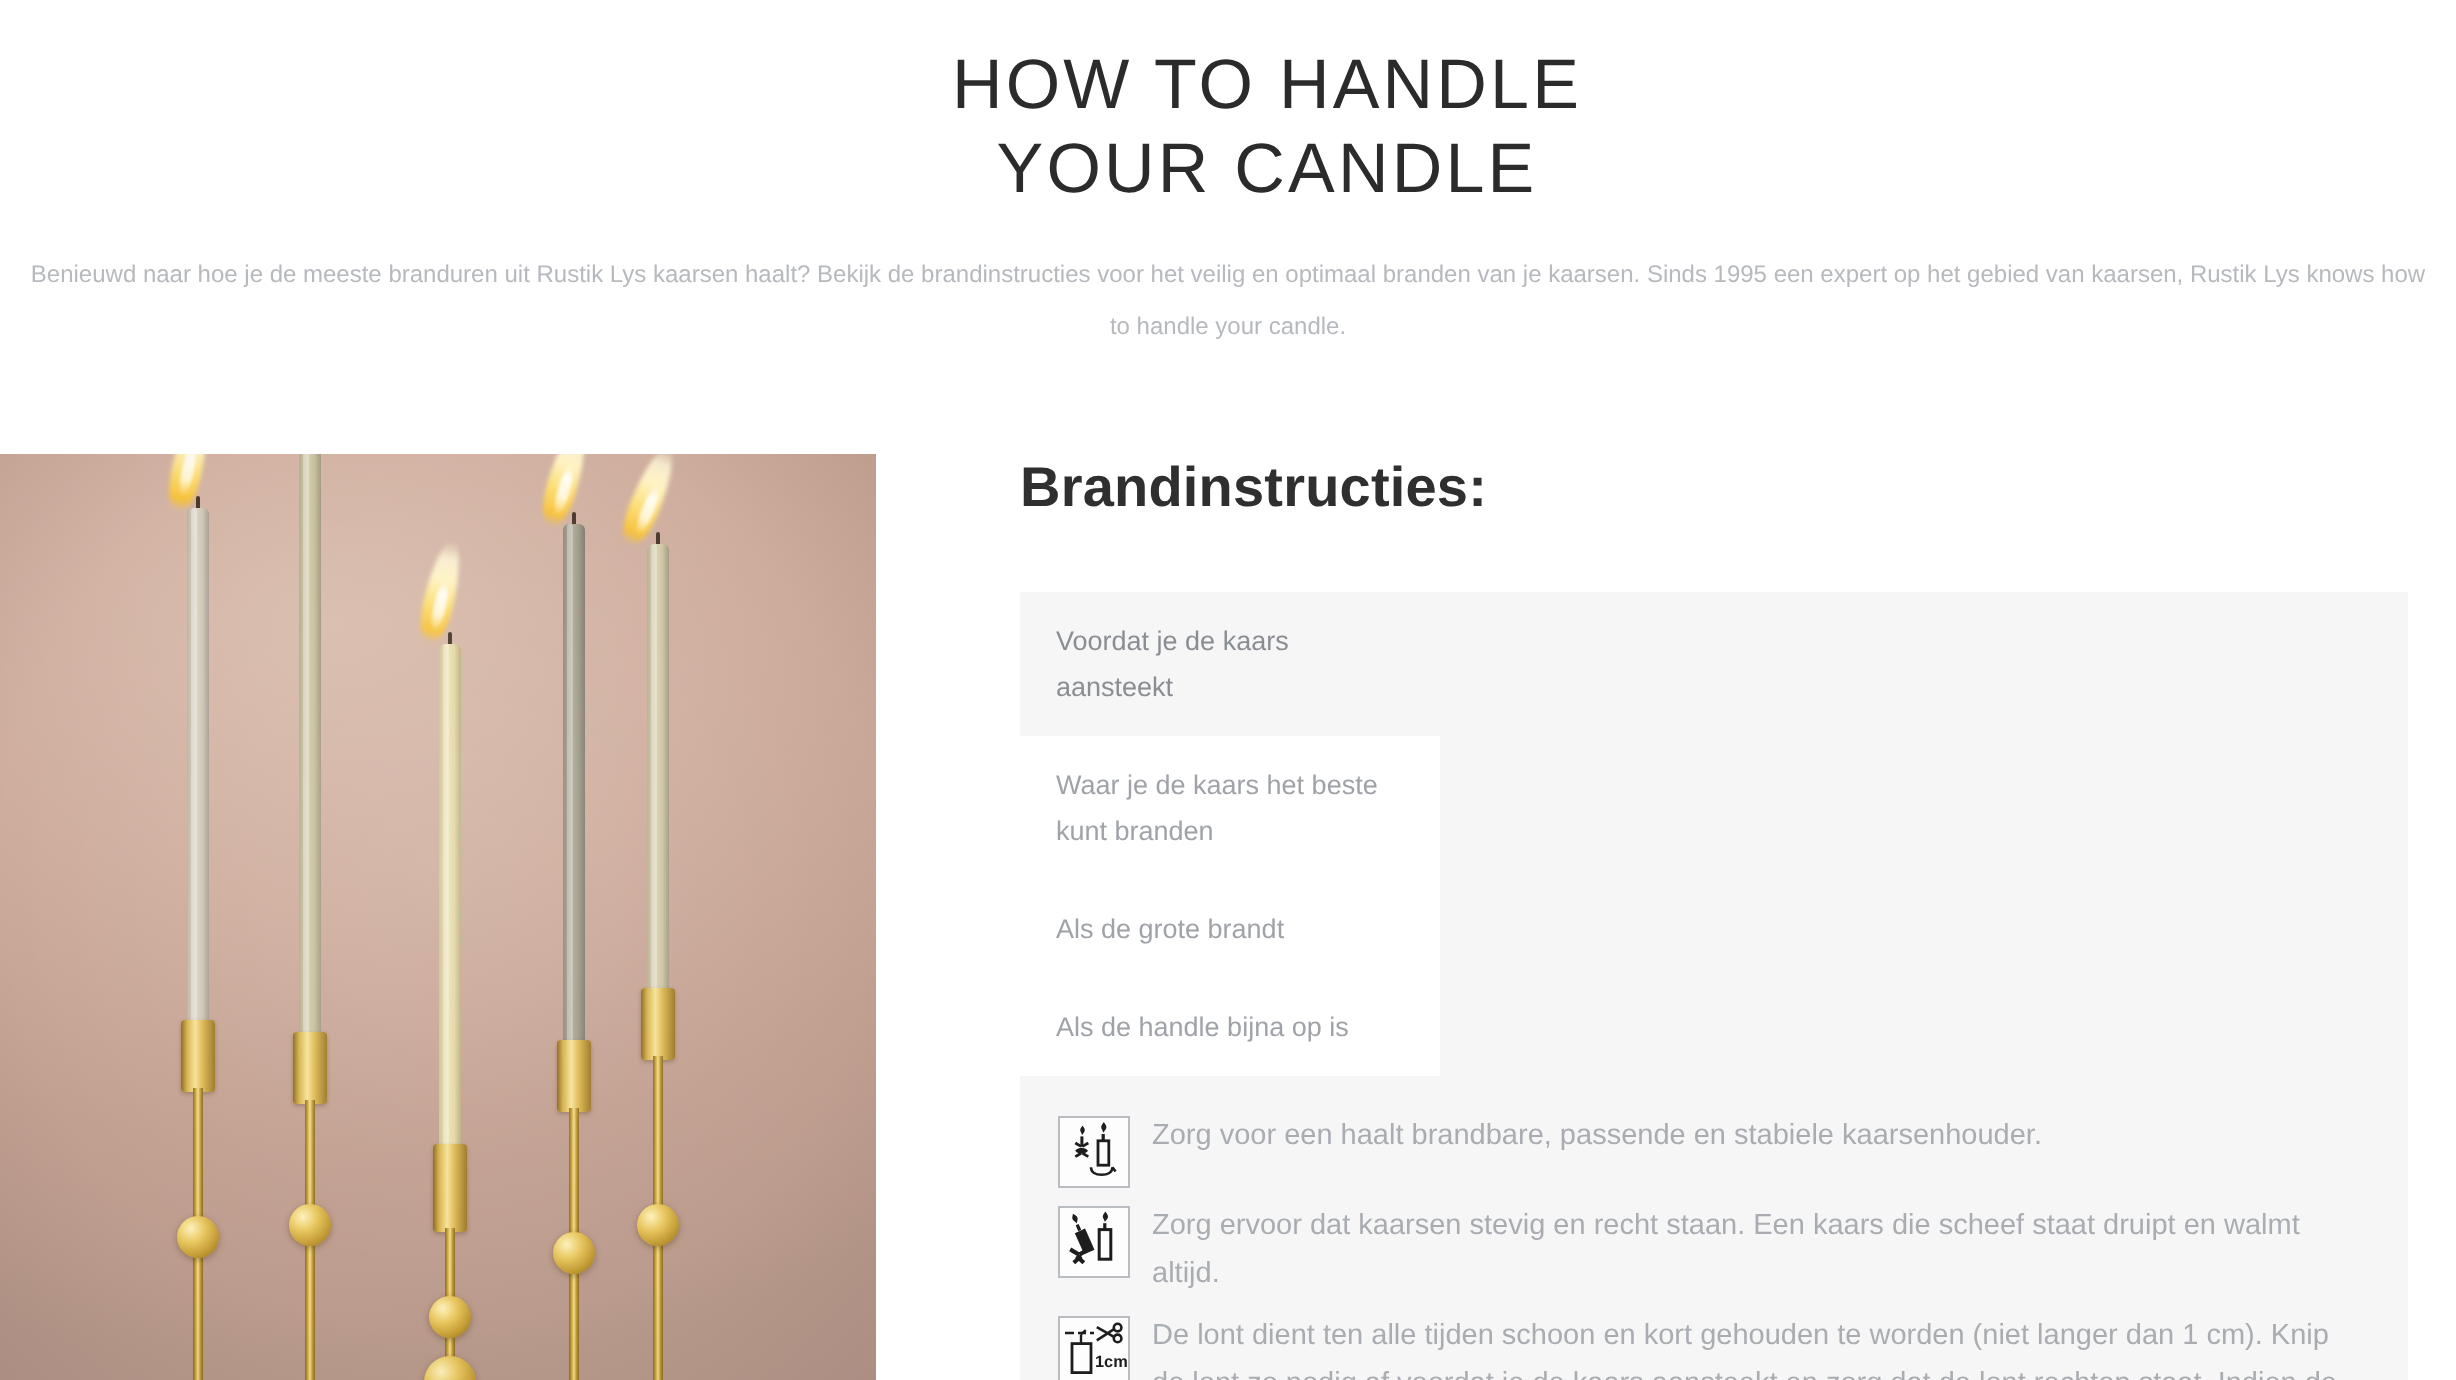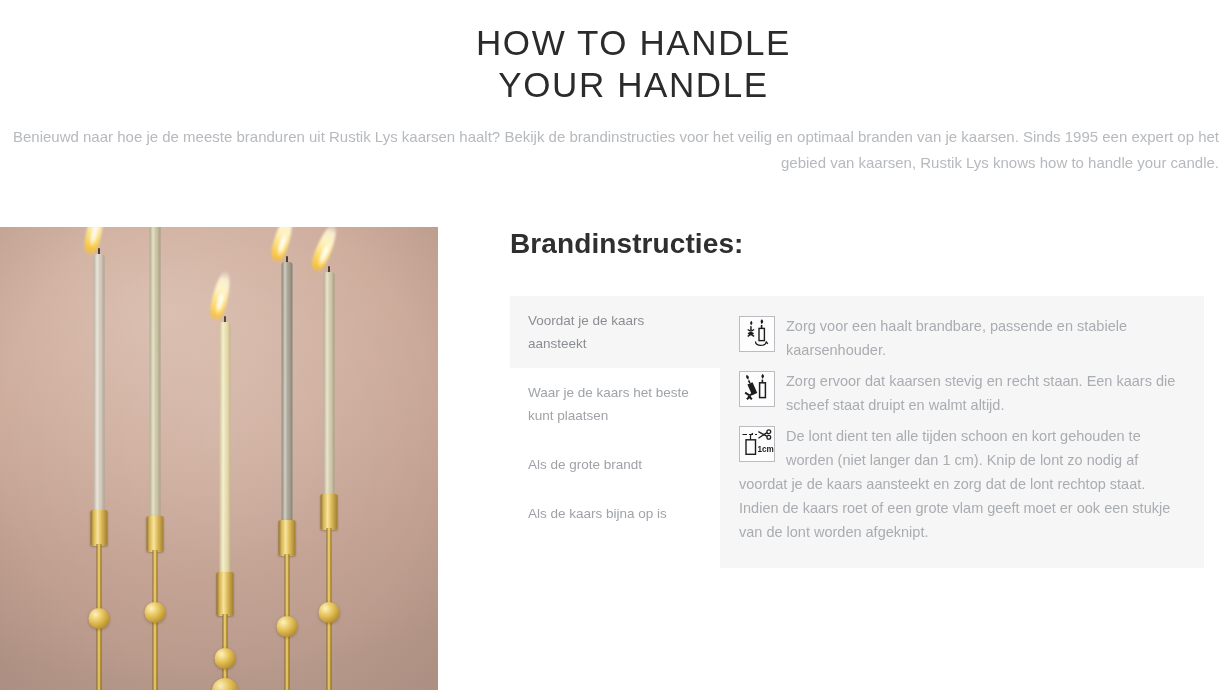--- a/index.html
+++ b/index.html
@@ -38,22 +38,22 @@
     font-weight: 400;
     color: #2b2b2b;
     font-family: "Liberation Sans", sans-serif;
     margin-left: 39px;
   }
   .hero-title .line { display: block; }
 
   .hero-sub {
     margin: 18px auto 0 auto;
     width: 1210px;
-    text-align: right;
-    font-size: 15px;
+    text-align: center;
+    font-size: 12px;
     line-height: 26px;
     color: #b6b9bd;
     font-weight: 400;
   }
 
   
   .content {
     position: absolute;
     top: 227px;
     left: 0;
@@ -178,20 +178,21 @@
   }
 
   .instructions {
     position: absolute;
     left: 0;
     top: 69px;
     width: 694px;
     height: 272px;
     background: #f6f6f6;
     display: flex;
+    flex-direction: column;
   }
 
   
   .tabs {
     width: 210px;
     flex: 0 0 210px;
     background: #ffffff;
     padding-top: 0;
   }
   .tab {
@@ -240,21 +241,21 @@
   .clearfix::after { content: ""; display: block; clear: both; }
 </style>
 </head>
 <body>
 
 <div class="page">
 
   <div class="hero">
     <h1 class="hero-title">
       <span class="line">HOW TO HANDLE</span>
-      <span class="line">YOUR HANDLE</span>
+      <span class="line">YOUR CANDLE</span>
     </h1>
     <p class="hero-sub">Benieuwd naar hoe je de meeste branduren uit Rustik Lys kaarsen haalt? Bekijk de brandinstructies voor het veilig en optimaal branden van je kaarsen. Sinds 1995 een expert op het gebied van kaarsen, Rustik Lys knows how to handle your candle.</p>
   </div>
 
   <div class="content">
 
     <div class="photo">
       <div class="photo-bg"></div>
 
       <div class="candle" style="left:84px; height:520px; width:30px;">
@@ -310,23 +311,23 @@
     </div>
 
     <div class="right">
 
       <h2 class="section-title">Brandinstructies:</h2>
 
       <div class="instructions">
 
         <div class="tabs">
           <div class="tab active">Voordat je de kaars aansteekt</div>
-          <div class="tab">Waar je de kaars het beste kunt plaatsen</div>
+          <div class="tab">Waar je de kaars het beste kunt branden</div>
           <div class="tab">Als de grote brandt</div>
-          <div class="tab">Als de kaars bijna op is</div>
+          <div class="tab">Als de handle bijna op is</div>
         </div>
 
         <div class="detail">
 
           <div class="rule clearfix">
             <span class="icon-box">
               <svg width="34" height="34" viewBox="0 0 34 34" aria-hidden="true">
                 <g fill="#1d1d1d">
 
                   <path d="M11 8.6c.7-1.1 1.4-1.6 1.4-2.6 0-.8-.7-1.4-1.1-2.2-.5.9-1.2 1.4-1.2 2.2 0 1 .8 1.5 .9 2.6z"></path>

